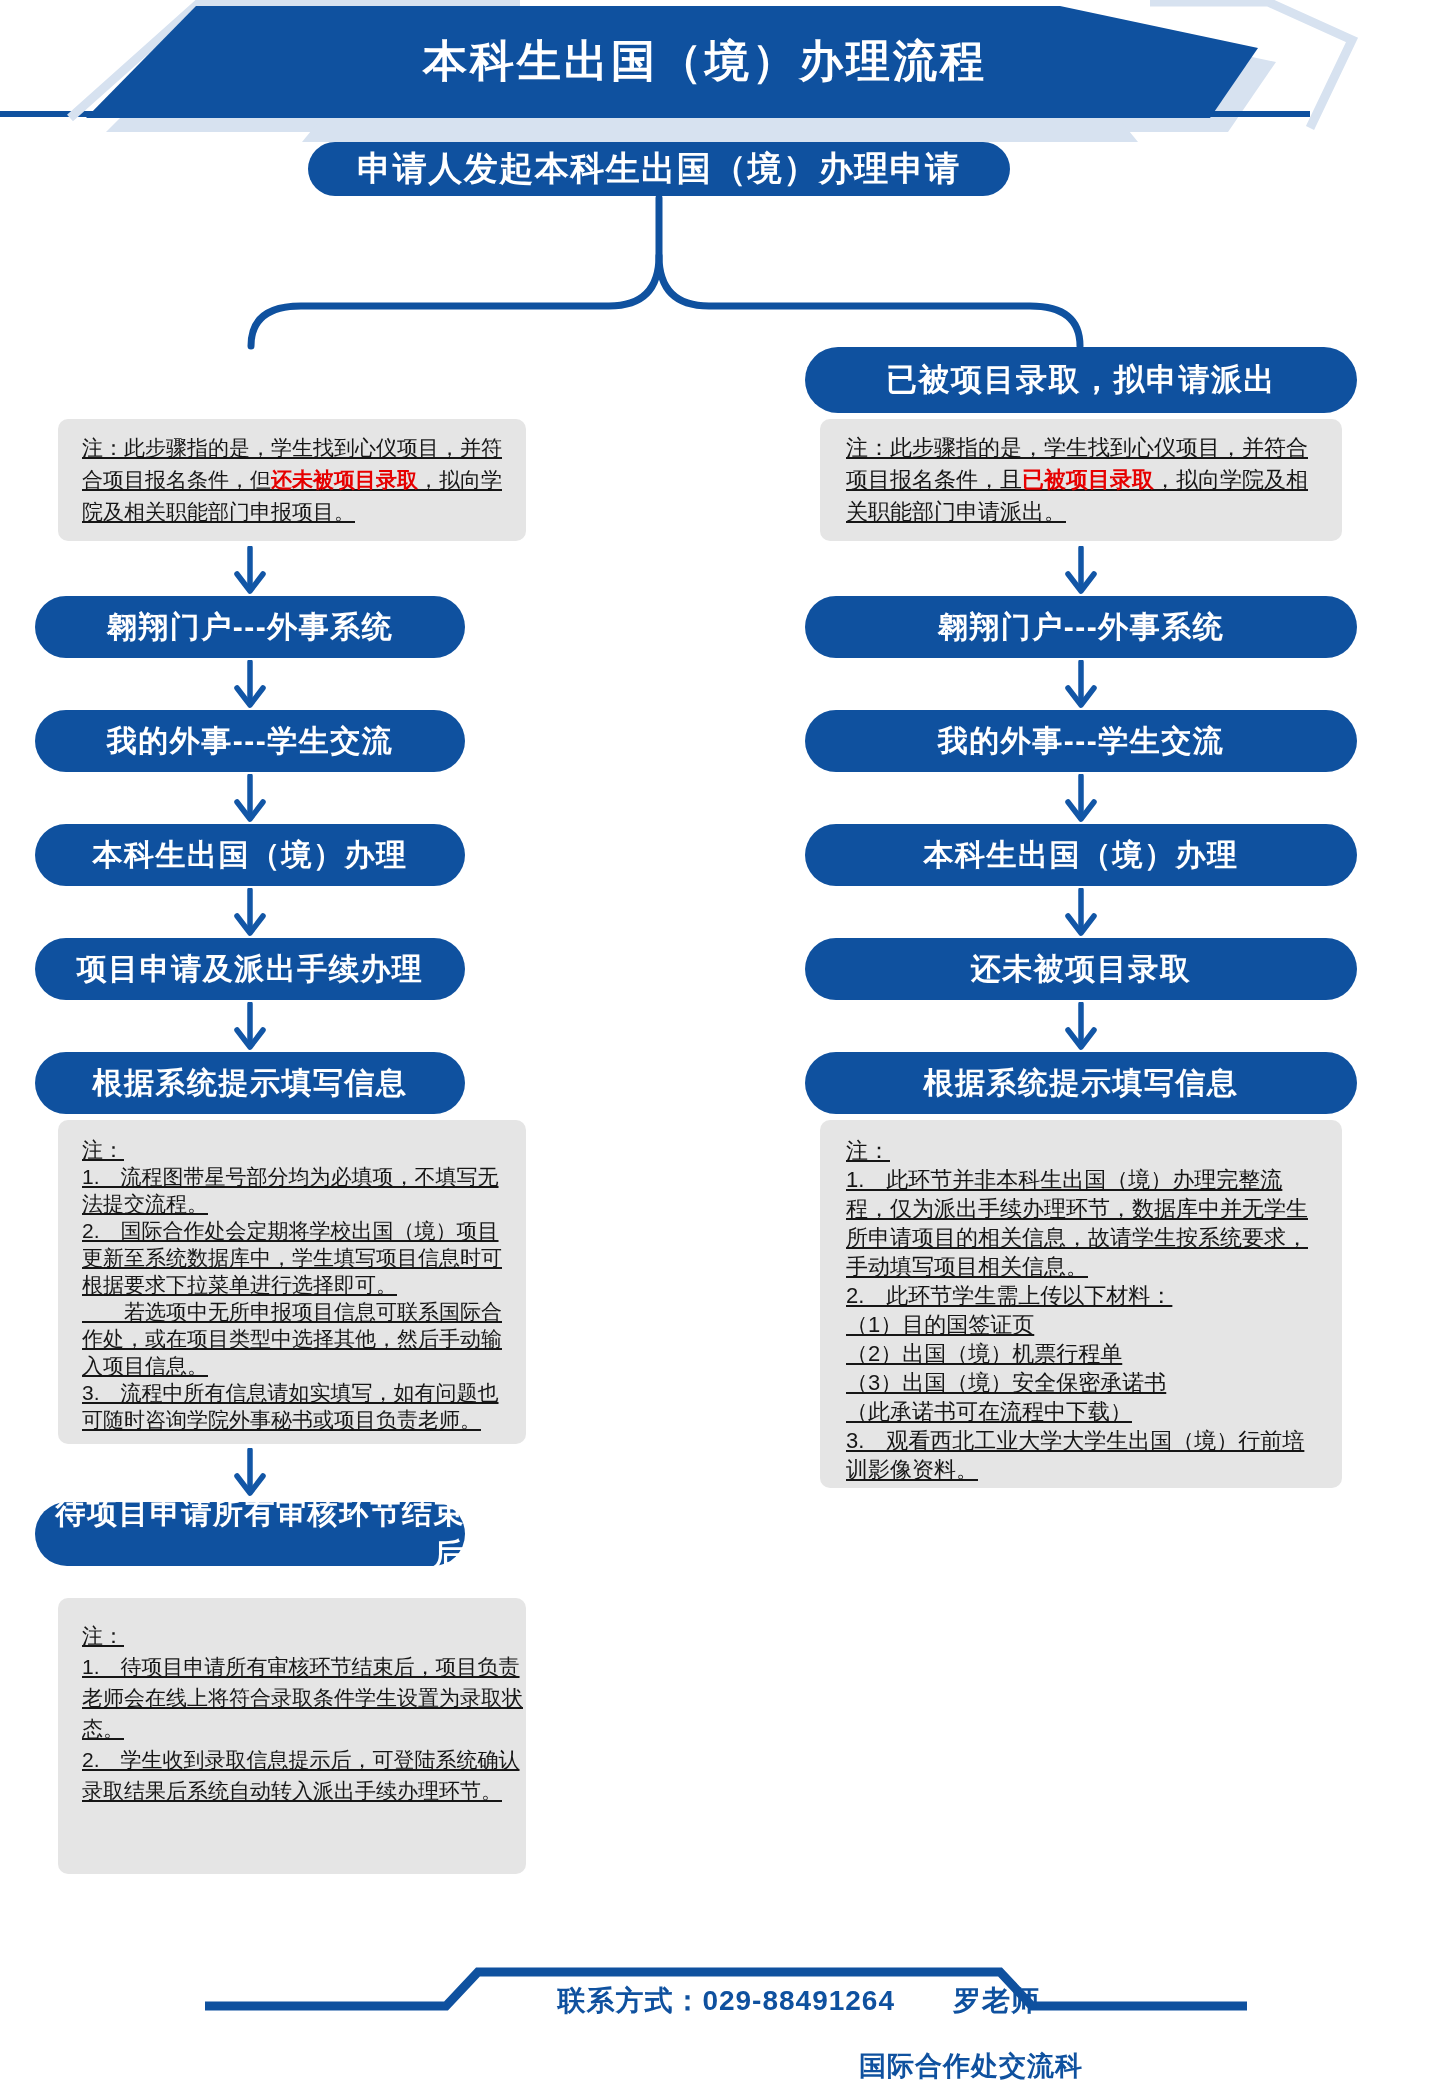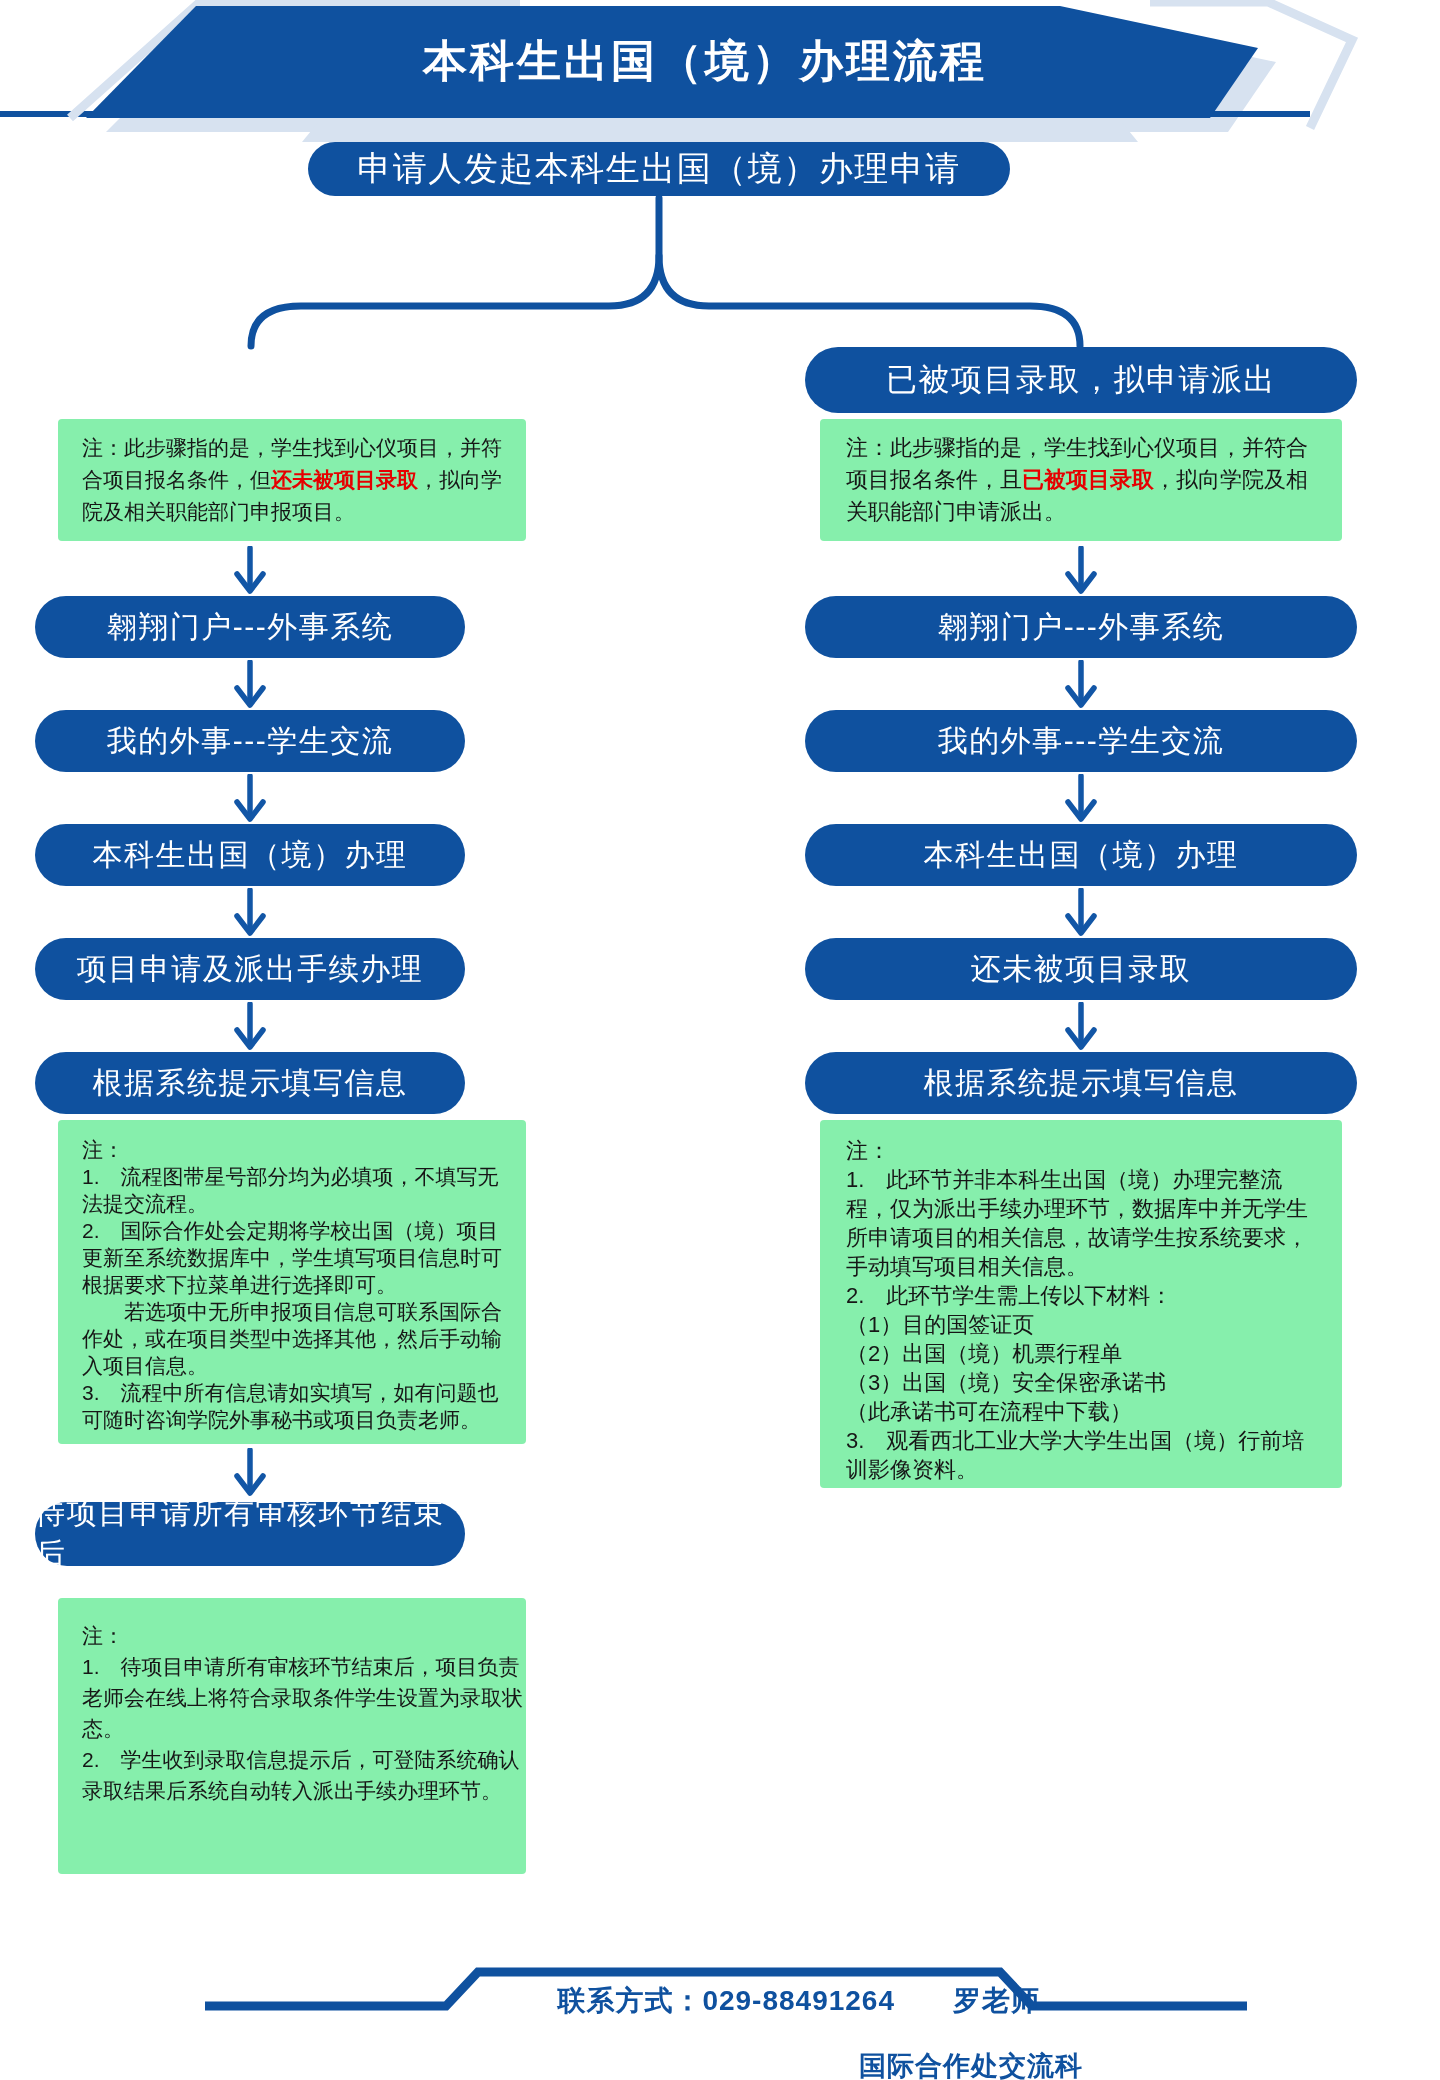--- a/index.html
+++ b/index.html
@@ -7,33 +7,33 @@
     position:relative;width:1440px;height:2080px;background:#ffffff;overflow:hidden;
     font-family:"Liberation Sans","DejaVu Sans",sans-serif;
   }
   svg.layer{position:absolute;left:0;top:0;}
   .page-title{
     position:absolute;left:200px;top:6px;width:1010px;height:110px;
     display:flex;align-items:center;justify-content:center;
     color:#ffffff;font-size:44px;font-weight:bold;letter-spacing:3px;text-align:center;
   }
   .pill{
-    position:absolute;background:#0f519f;color:#ffffff;font-weight:normal;
+    position:absolute;background:#0f519f;color:#ffffff;font-weight:bold;
     display:flex;align-items:center;justify-content:center;
-    letter-spacing:1.5px;text-align:left;
+    letter-spacing:1.5px;text-align:right;
   }
   .pill.start{left:308px;top:142px;width:702px;height:54px;border-radius:27px;font-size:34px;}
   .pill.head-l{left:35px;top:347px;width:430px;height:66px;border-radius:33px;font-size:31px;}
   .pill.head-r{left:805px;top:347px;width:552px;height:66px;border-radius:33px;font-size:31px;}
   .pill.step-l{left:35px;width:430px;height:62px;border-radius:31px;font-size:30px;}
   .pill.step-r{left:805px;width:552px;height:62px;border-radius:31px;font-size:30px;}
   .pill.final-l{left:35px;top:1502px;width:430px;height:64px;border-radius:32px;font-size:30px;}
   .note{
-    position:absolute;background:#86efac;border-radius:4px;color:#161616;
-    font-size:21px;line-height:27px;white-space:pre-line;box-sizing:border-box;
+    position:absolute;background:#e5e5e5;border-radius:10px;color:#161616;
+    font-size:21px;line-height:27px;white-space:pre-line;box-sizing:border-box;text-decoration:underline;
   }
   .note-r{font-size:22px;line-height:29px;}
   .note1l{left:58px;top:419px;width:468px;height:122px;padding:13px 14px 0 24px;font-size:21px;line-height:32px;}
   .note1r{left:820px;top:419px;width:522px;height:122px;padding:13px 20px 0 26px;line-height:32px;}
   .note2l{left:58px;top:1120px;width:468px;height:324px;padding:16px 14px 0 24px;}
   .note2r{left:820px;top:1120px;width:522px;height:368px;padding:16px 20px 0 26px;}
   .note3l{left:58px;top:1598px;width:468px;height:276px;padding:22px 2px 0 24px;line-height:31px;}
   .hl{color:#e60000;font-weight:bold;}
   .arrow{position:absolute;width:36px;height:48px;}
   .footer-text{

